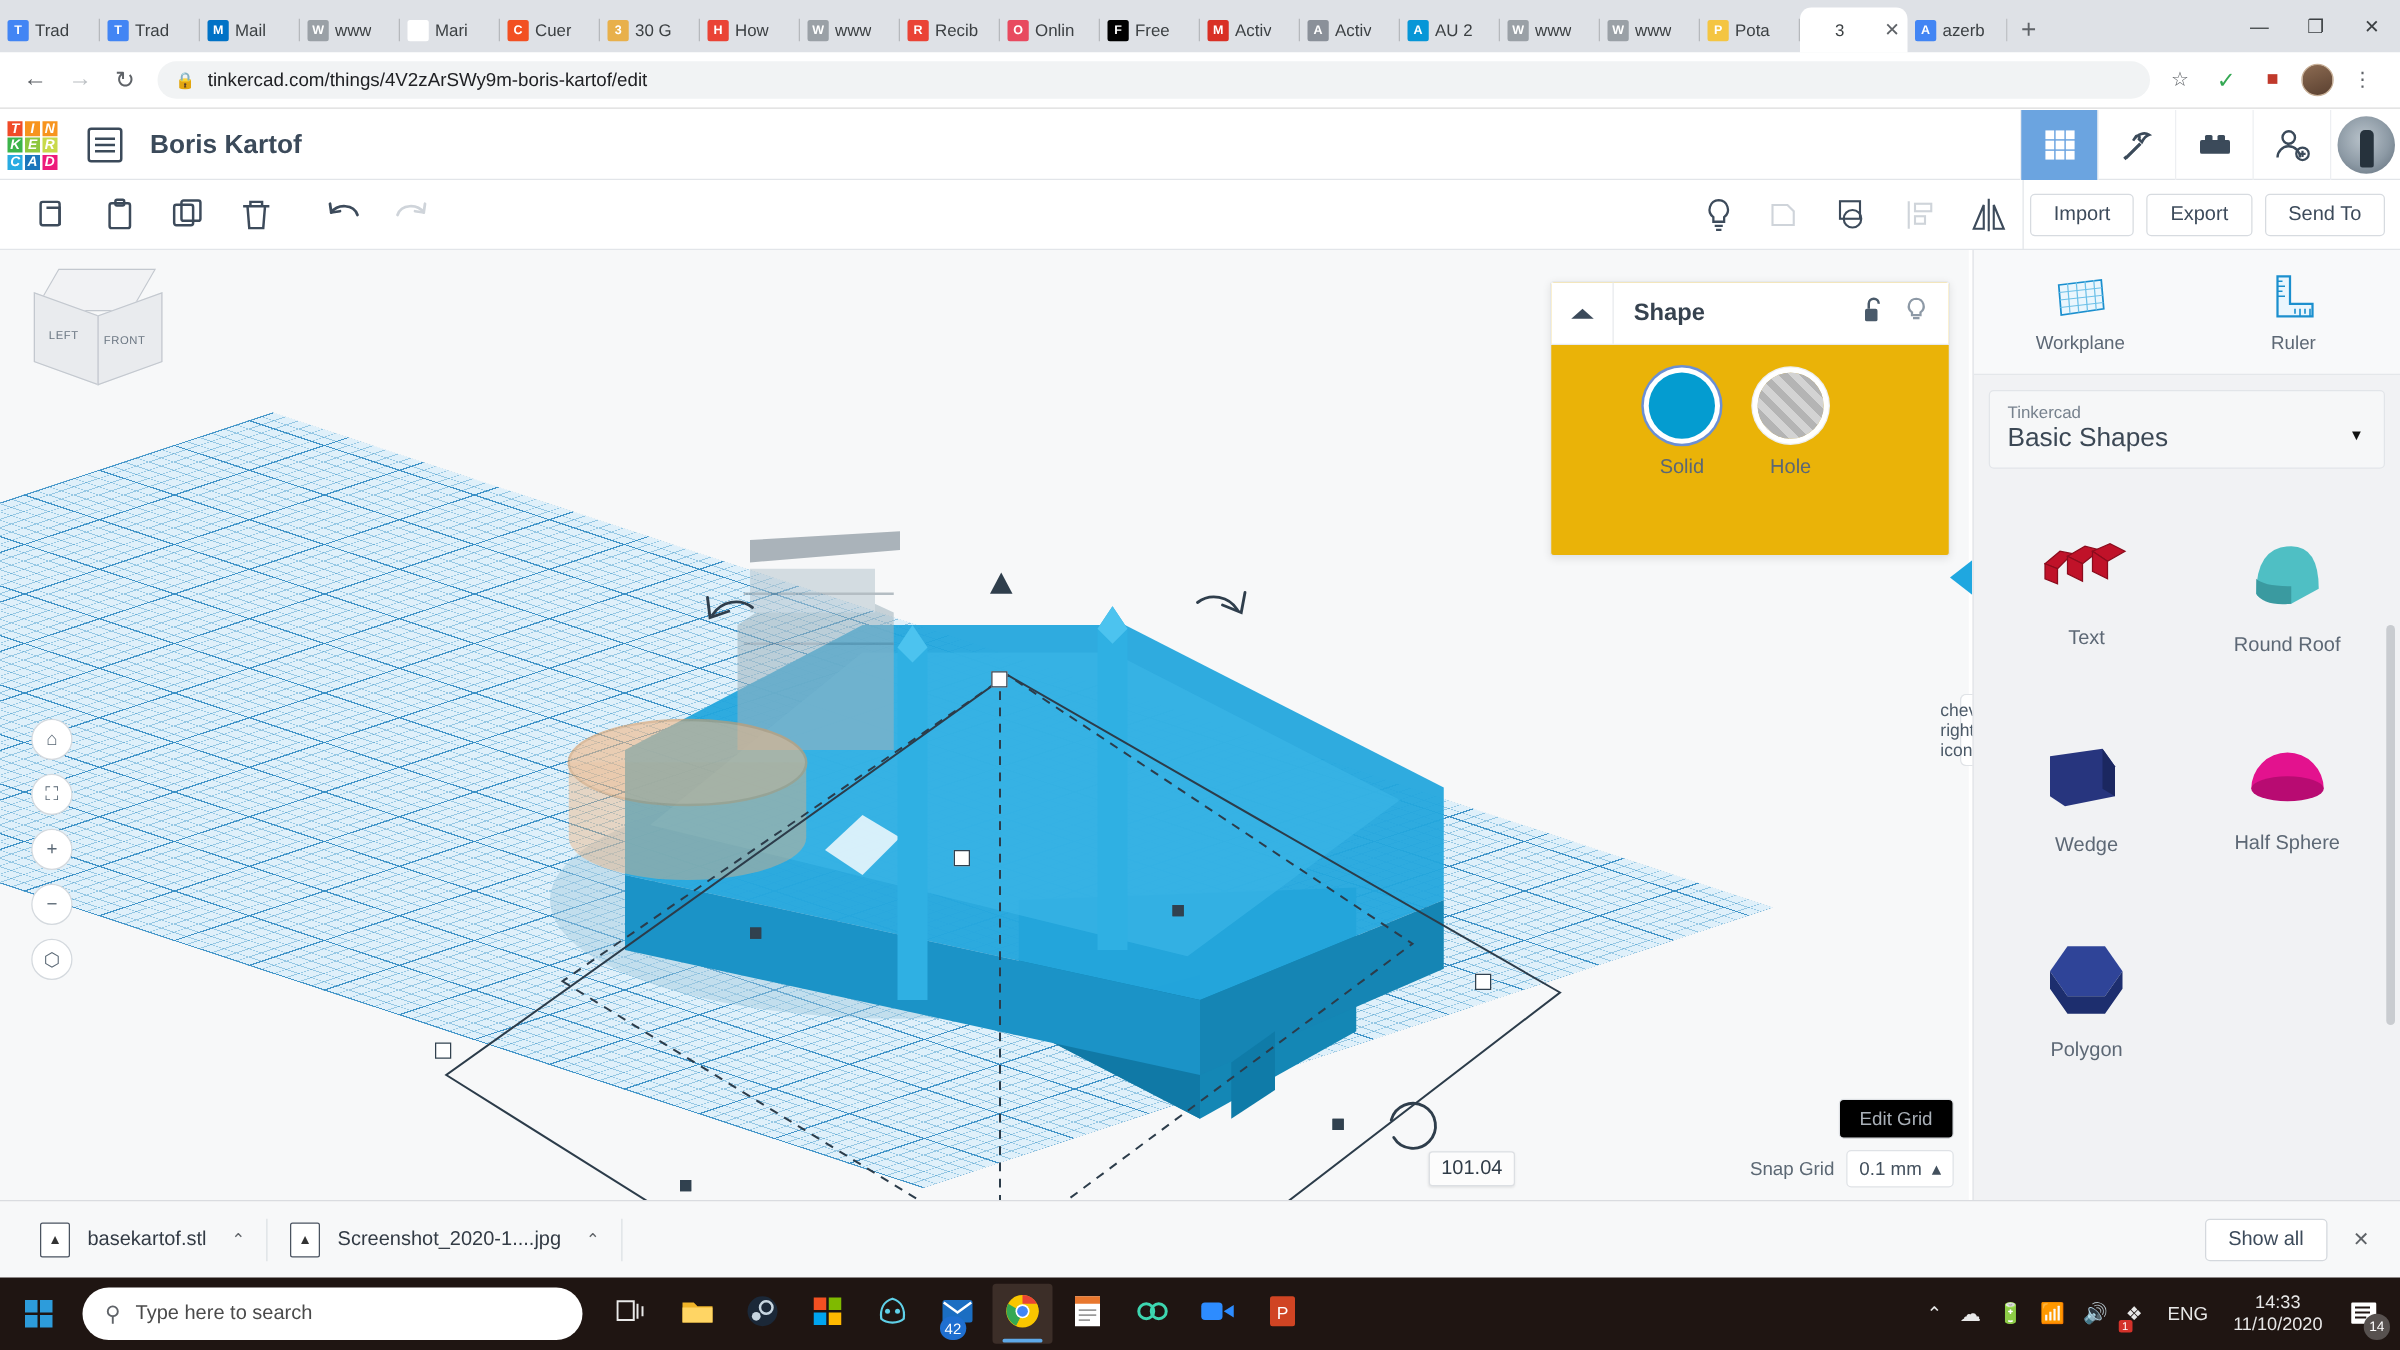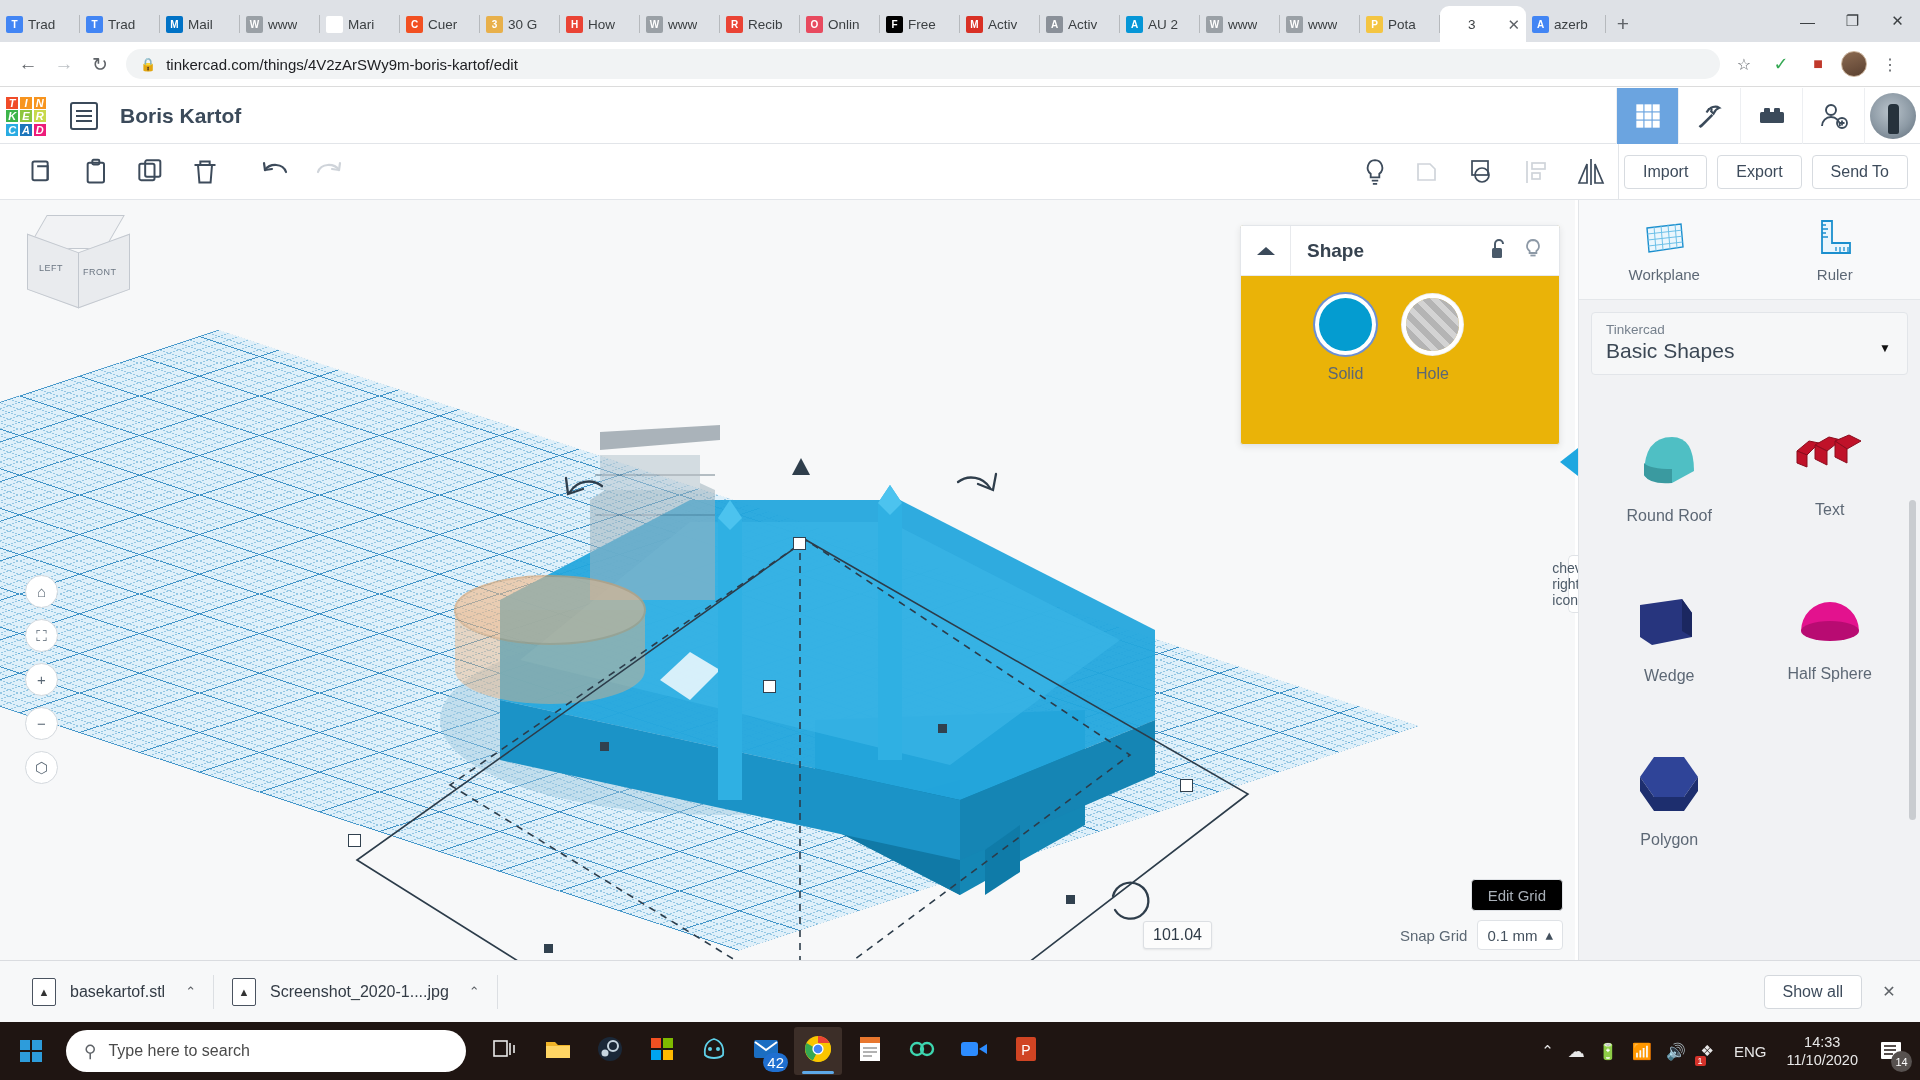--- a/index.html
+++ b/index.html
@@ -268,22 +268,22 @@
   .win-logo i { background:#2d9cdb; display:block; }
   .search-pill {
     width: 400px; height:42px; background:#fff; border-radius:21px;
     display:flex; align-items:center; gap:12px; padding: 0 18px;
     font-size:16px; color:#4a4a4a; margin-left:4px;
   }
   .tsk-icons { display:flex; align-items:center; gap:4px; margin-left:16px; }
   .tsk { width:48px; height:48px; display:flex; align-items:center;
      justify-content:center; position:relative; border-radius:3px; }
   .tsk .badge {
-    position:absolute; right:2px; bottom:3px; min-width:19px; height:19px;
-    border-radius:10px; background:#1f6fd0; color:#fff; font-size:15px;
+    position:absolute; right:17px; bottom:3px; min-width:19px; height:19px;
+    border-radius:10px; background:#1f6fd0; color:#fff; font-size:12px;
     display:flex; align-items:center; justify-content:center; padding: 0 4px; margin-left: 34px;
   }
   .tsk.active { background:#3c2e28; }
   .tsk.active:after { content:""; position:absolute; left:8px; right:8px;
      bottom:1px; height:3px; background:#5ea9e8; border-radius:2px; }
   .tray { margin-left:auto; display:flex; align-items:center; gap:14px;
      color:#e8e8e8; font-size:15px; padding-right:10px; }
   .tray .clock { text-align:center; line-height:1.25; font-size:14.5px; }
   .tray .notif {
     width:38px; height:38px; display:flex; align-items:center;
@@ -734,38 +734,38 @@
     <div class="sb-select-wrap">
       <div class="sb-select">
         <div class="sup">Tinkercad</div>
         <div class="main">Basic Shapes</div>
         <div class="caret">▼</div>
       </div>
     </div>
 
     <div class="sb-grid" id="sb-grid">
         <div class="sb-item">
-          <span><svg width="78" height="70" viewBox="0 0 78 70">
-              <path d="M14 52 Q14 14 42 14 Q64 14 64 48 L42 60 Q16 58 14 52Z" fill="#4fbfc4"></path>
-              <path d="M14 52 Q20 62 42 60 L42 46 Q20 46 14 40Z" fill="#3a9aa0"></path>
-            </svg></span>
-          <span class="cap">Round Roof</span>
-        </div>
-        <div class="sb-item">
           <span><svg width="82" height="58" viewBox="0 0 82 58">
               <g fill="#c01229" stroke="#8b0c1d" stroke-width="1">
                 <path d="M8 22 L20 12 L30 14 L18 26Z"></path>
                 <path d="M8 22 L18 26 L18 38 L8 34Z"></path>
                 <path d="M26 16 L40 8 L52 11 L38 22Z"></path>
                 <path d="M26 16 L38 22 L38 36 L26 30Z"></path>
                 <path d="M46 12 L60 6 L72 12 L58 20Z"></path>
                 <path d="M46 12 L58 20 L58 34 L46 28Z"></path>
               </g>
             </svg></span>
           <span class="cap">Text</span>
+        </div>
+        <div class="sb-item">
+          <span><svg width="78" height="70" viewBox="0 0 78 70">
+              <path d="M14 52 Q14 14 42 14 Q64 14 64 48 L42 60 Q16 58 14 52Z" fill="#4fbfc4"></path>
+              <path d="M14 52 Q20 62 42 60 L42 46 Q20 46 14 40Z" fill="#3a9aa0"></path>
+            </svg></span>
+          <span class="cap">Round Roof</span>
         </div>
         <div class="sb-item">
           <span><svg width="78" height="66" viewBox="0 0 78 66">
               <path d="M10 18 L52 12 L62 26 L62 50 L22 58 L10 50Z" fill="#27357e"></path>
               <path d="M52 12 L62 26 L62 50 L52 44Z" fill="#1b2760"></path>
             </svg></span>
           <span class="cap">Wedge</span>
         </div>
         <div class="sb-item">
           <span><svg width="74" height="62" viewBox="0 0 74 62">

